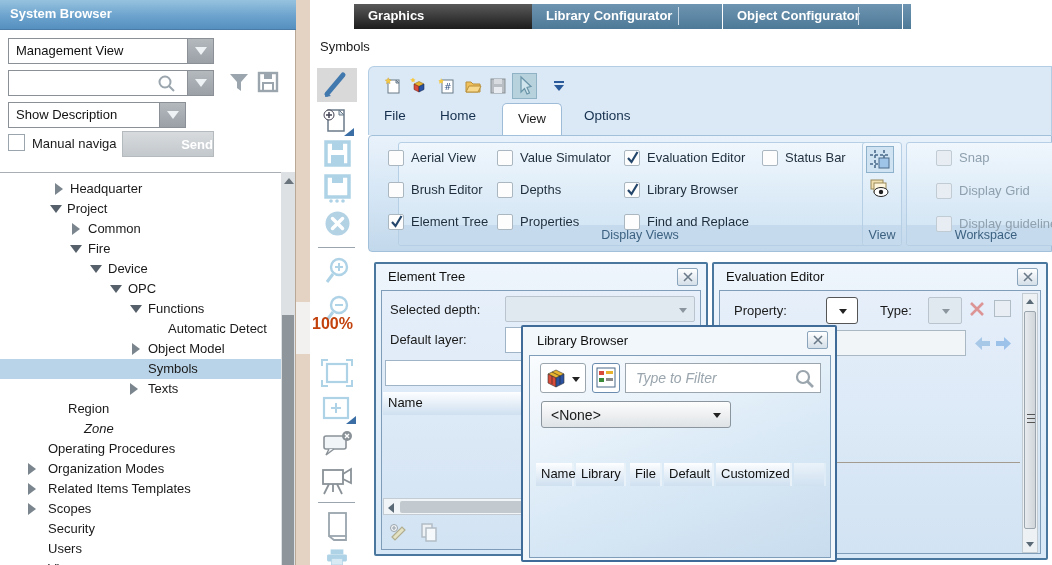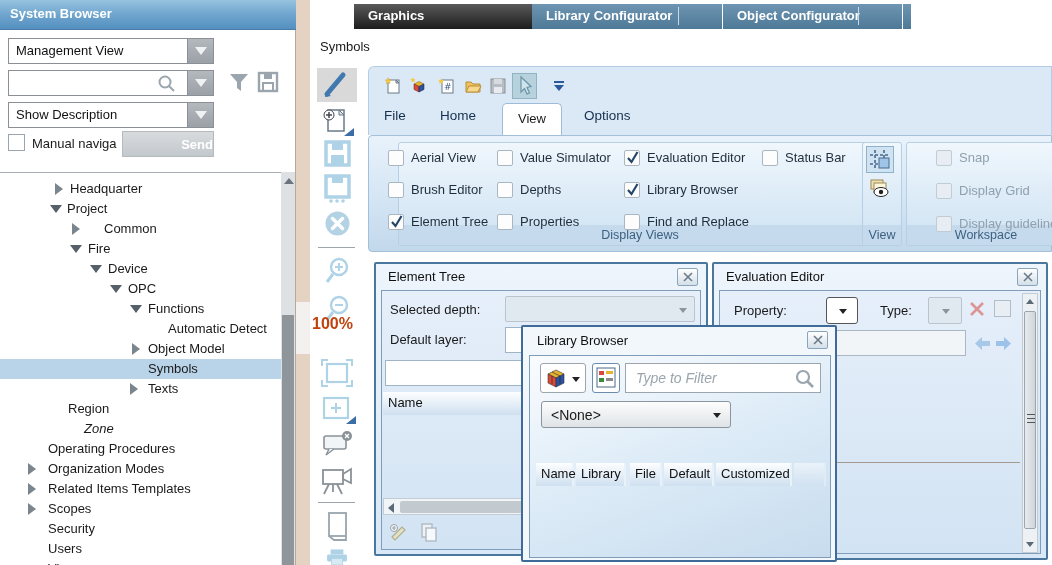--- a/index.html
+++ b/index.html
@@ -164,21 +164,21 @@
     </div>
     <svg class="abs" style="left:228px; top:71px;" width="22" height="22" viewBox="0 0 22 22">
       <path d="M2 3h18l-7 8v9l-4-3v-6z" fill="#9aa5ad"></path>
     </svg>
     <svg class="abs" style="left:256px; top:70px;" width="24" height="24" viewBox="0 0 24 24">
       <rect x="3" y="3" width="18" height="18" fill="none" stroke="#9aa5ad" stroke-width="2.4"></rect>
       <rect x="8" y="3" width="8" height="6" fill="#9aa5ad"></rect>
       <rect x="7" y="13" width="10" height="8" fill="none" stroke="#9aa5ad" stroke-width="2"></rect>
     </svg>
 
-    <div class="combo" style="left:8px; top:102px; width:206px;padding-left:45px;">
+    <div class="combo" style="left:8px; top:102px; width:178px;padding-left:45px;">
       <span class="val">Show Description</span>
       <span class="dbtn">
           <span class="tri-dn"></span>
         </span>
     </div>
 
     <span class="cbox" style="left:8px; top:134px;"></span>
     <span class="abs" style="left:32px; top:136px; width:88px; overflow:hidden; white-space:nowrap;">Manual naviga</span>
     <div class="abs" id="sb-send" style="left:122px; top:131px; width:92px; height:26px;">Send</div>
 
@@ -186,21 +186,21 @@
       <div class="titem" style="top:6px;">
           <span class="arr-col" style="left:55px;"></span>
           <span class="tlabel" style="left:70px;">Headquarter</span>
         </div>
       <div class="titem" style="top:26px;">
           <span class="arr-exp" style="left:50px;"></span>
           <span class="tlabel" style="left:67px;">Project</span>
         </div>
       <div class="titem" style="top:46px;">
           <span class="arr-col" style="left:72px;"></span>
-          <span class="tlabel" style="left:104px;">Common</span>
+          <span class="tlabel" style="left:88px;">Common</span>
         </div>
       <div class="titem" style="top:66px;padding-left:24px;">
           <span class="arr-exp" style="left:70px;"></span>
           <span class="tlabel" style="left:88px;">Fire</span>
         </div>
       <div class="titem" style="top:86px;">
           <span class="arr-exp" style="left:90px;"></span>
           <span class="tlabel" style="left:108px;">Device</span>
         </div>
       <div class="titem" style="top:106px;">

